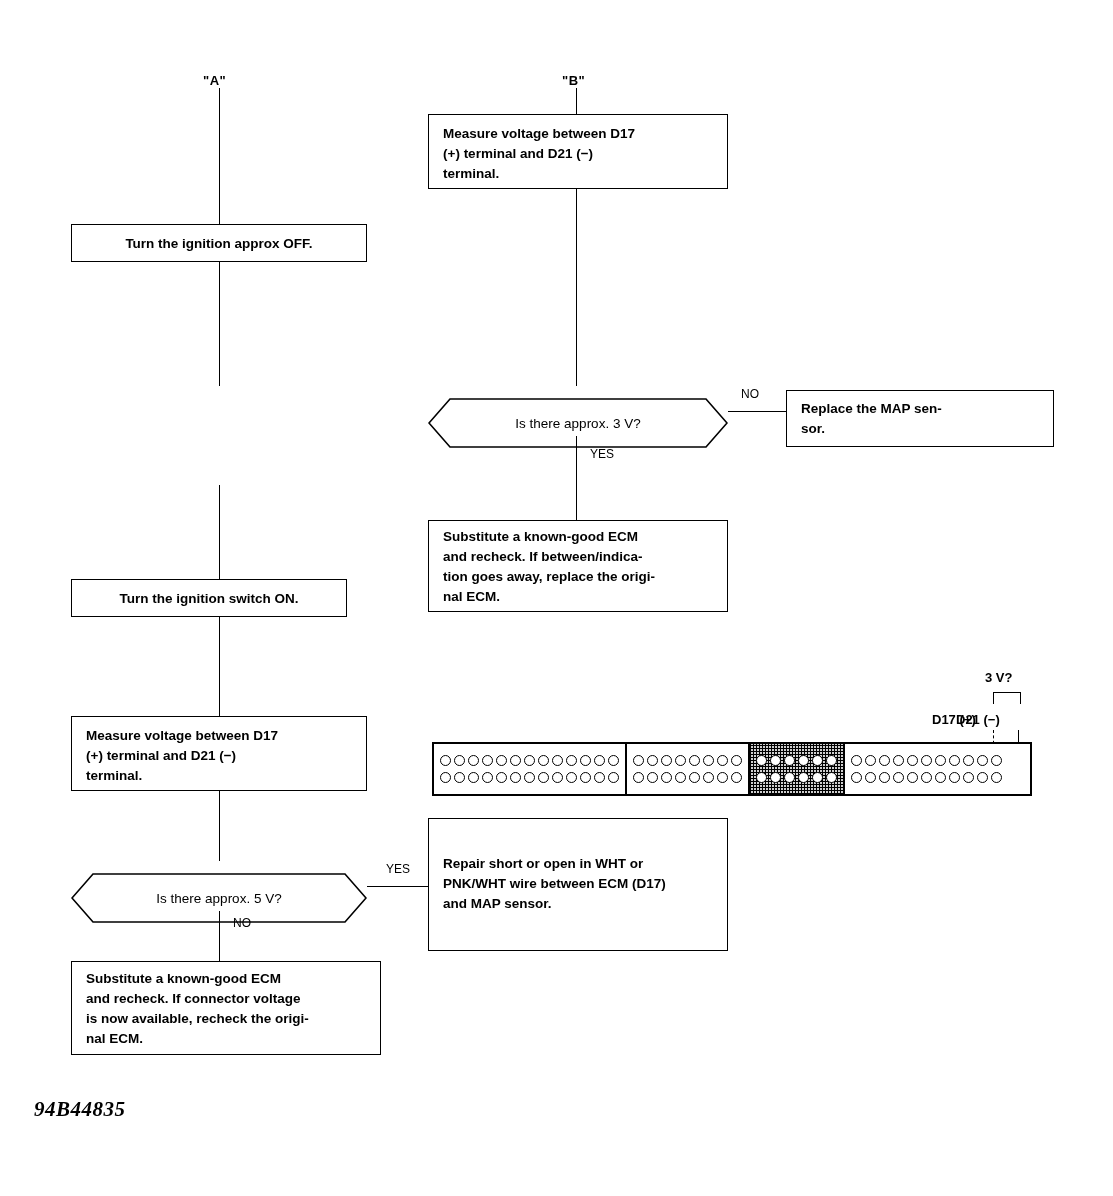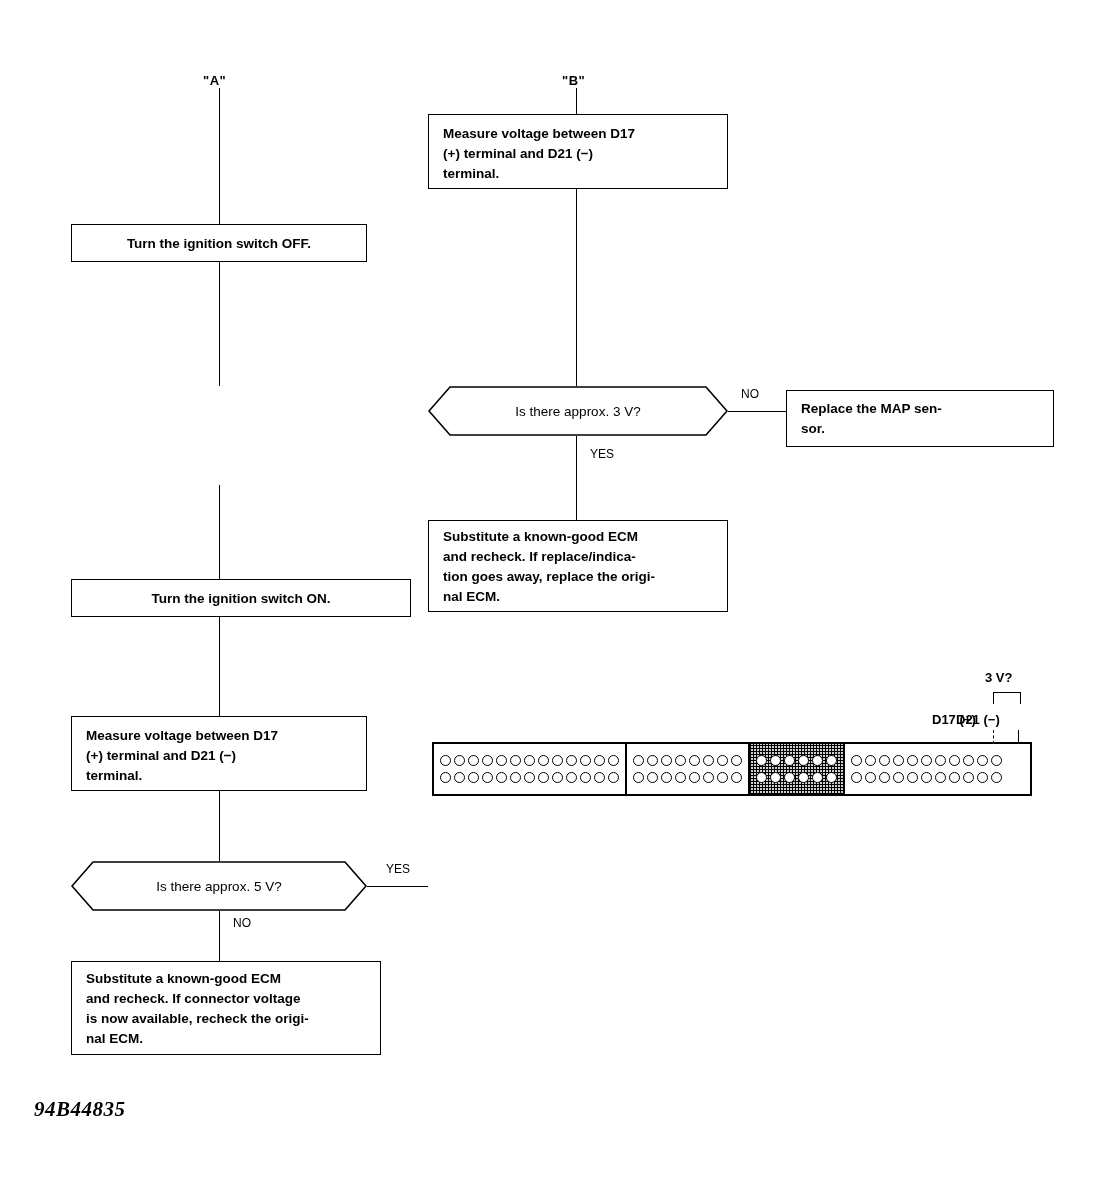--- a/index.html
+++ b/index.html
@@ -12,21 +12,21 @@
   .box .txt{position:absolute;left:14px;right:8px;font-size:13.5px;line-height:20px;font-weight:bold;}
   .box.center .txt{left:0;right:0;text-align:center;}
 
   .vline{position:absolute;width:0;border-left:1.5px solid #000;}
   .hline{position:absolute;height:0;border-top:1.5px solid #000;}
 
   .tag{position:absolute;font-size:13px;font-weight:bold;letter-spacing:.5px;}
   .flowlabel{position:absolute;font-size:12px;}
 
   
-  .hex{position:absolute;}
+  .hex{position:absolute;margin-top:12px;}
   .hex svg{display:block;}
   .hex .hextxt{position:absolute;left:0;right:0;top:50%;transform:translateY(-50%);
                 text-align:center;font-size:13.5px;}
 
   
   .bold .txt{font-weight:bold;}
 
   
   .connector{position:absolute;display:flex;align-items:stretch;border:2.5px solid #000;
              background:#fff;box-sizing:border-box;}
@@ -51,29 +51,29 @@
 </style>
 </head>
 <body>
 
 <div class="stage">
 
   <div class="tag" style="left:203px;top:73px;">"A"</div>
   <div class="vline" style="left:219px;top:88px;height:136px;"></div>
 
   <div class="box center" style="left:71px;top:224px;width:296px;height:38px;">
-    <div class="txt" style="top:9px;">Turn the ignition switch OFF.</div>
+    <div class="txt" style="top:9px;">Turn the ignition approx OFF.</div>
   </div>
 
   <div class="vline" style="left:219px;top:262px;height:124px;"></div>
 
 
   <div class="vline" style="left:219px;top:485px;height:94px;"></div>
 
-  <div class="box center" style="left:71px;top:579px;width:340px;height:38px;">
+  <div class="box center" style="left:71px;top:579px;width:276px;height:38px;">
     <div class="txt" style="top:9px;">Turn the ignition switch ON.</div>
   </div>
 
   <div class="vline" style="left:219px;top:617px;height:99px;"></div>
 
   <div class="box" style="left:71px;top:716px;width:296px;height:75px;">
     <div class="txt" style="top:9px;">Measure  voltage  between  D17</div>
     <div class="txt" style="top:29px;">(+)  terminal  and  D21  (−)</div>
     <div class="txt" style="top:49px;">terminal.</div>
   </div>
@@ -93,20 +93,25 @@
   <div class="vline" style="left:219px;top:911px;height:50px;"></div>
   <div class="flowlabel" style="left:233px;top:916px;">NO</div>
 
   <div class="box bold" style="left:71px;top:961px;width:310px;height:94px;">
     <div class="txt" style="top:7px;">Substitute  a  known-good  ECM</div>
     <div class="txt" style="top:27px;">and recheck. If connector voltage</div>
     <div class="txt" style="top:47px;">is now available, recheck the origi-</div>
     <div class="txt" style="top:67px;">nal ECM.</div>
   </div>
 
+  <div class="box bold" style="left:428px;top:818px;width:300px;height:133px;">
+    <div class="txt" style="top:35px;">Repair short or open in WHT or</div>
+    <div class="txt" style="top:55px;">PNK/WHT wire between ECM (D17)</div>
+    <div class="txt" style="top:75px;">and MAP sensor.</div>
+  </div>
 
   <div class="tag" style="left:562px;top:73px;">"B"</div>
   <div class="vline" style="left:576px;top:88px;height:26px;"></div>
 
   <div class="box" style="left:428px;top:114px;width:300px;height:75px;">
     <div class="txt" style="top:9px;">Measure  voltage  between  D17</div>
     <div class="txt" style="top:29px;">(+)  terminal  and  D21  (−)</div>
     <div class="txt" style="top:49px;">terminal.</div>
   </div>
 
@@ -125,21 +130,21 @@
   <div class="box bold" style="left:786px;top:390px;width:268px;height:57px;padding-left:12px;">
     <div class="txt" style="top:8px;">Replace the MAP sen-</div>
     <div class="txt" style="top:28px;">sor.</div>
   </div>
 
   <div class="vline" style="left:576px;top:436px;height:84px;"></div>
   <div class="flowlabel" style="left:590px;top:447px;">YES</div>
 
   <div class="box bold" style="left:428px;top:520px;width:300px;height:92px;">
     <div class="txt" style="top:6px;">Substitute  a  known-good  ECM</div>
-    <div class="txt" style="top:26px;">and recheck. If replace/indica-</div>
+    <div class="txt" style="top:26px;">and recheck. If between/indica-</div>
     <div class="txt" style="top:46px;">tion goes away, replace the origi-</div>
     <div class="txt" style="top:66px;">nal ECM.</div>
   </div>
 
   <div class="callout-lbl" style="left:985px;top:670px;">3 V?</div>
   <div class="bracket" style="left:993px;top:692px;width:26px;"></div>
   <div class="callout-lbl" style="left:932px;top:712px;">D17 (+)</div>
   <div class="callout-lbl" style="left:956px;top:712px;">D21 (−)</div>
   <div class="dashline" style="left:993px;top:730px;height:30px;"></div>
   <div class="dashline" style="left:1018px;top:730px;height:30px;border-left-style:solid;"></div>

